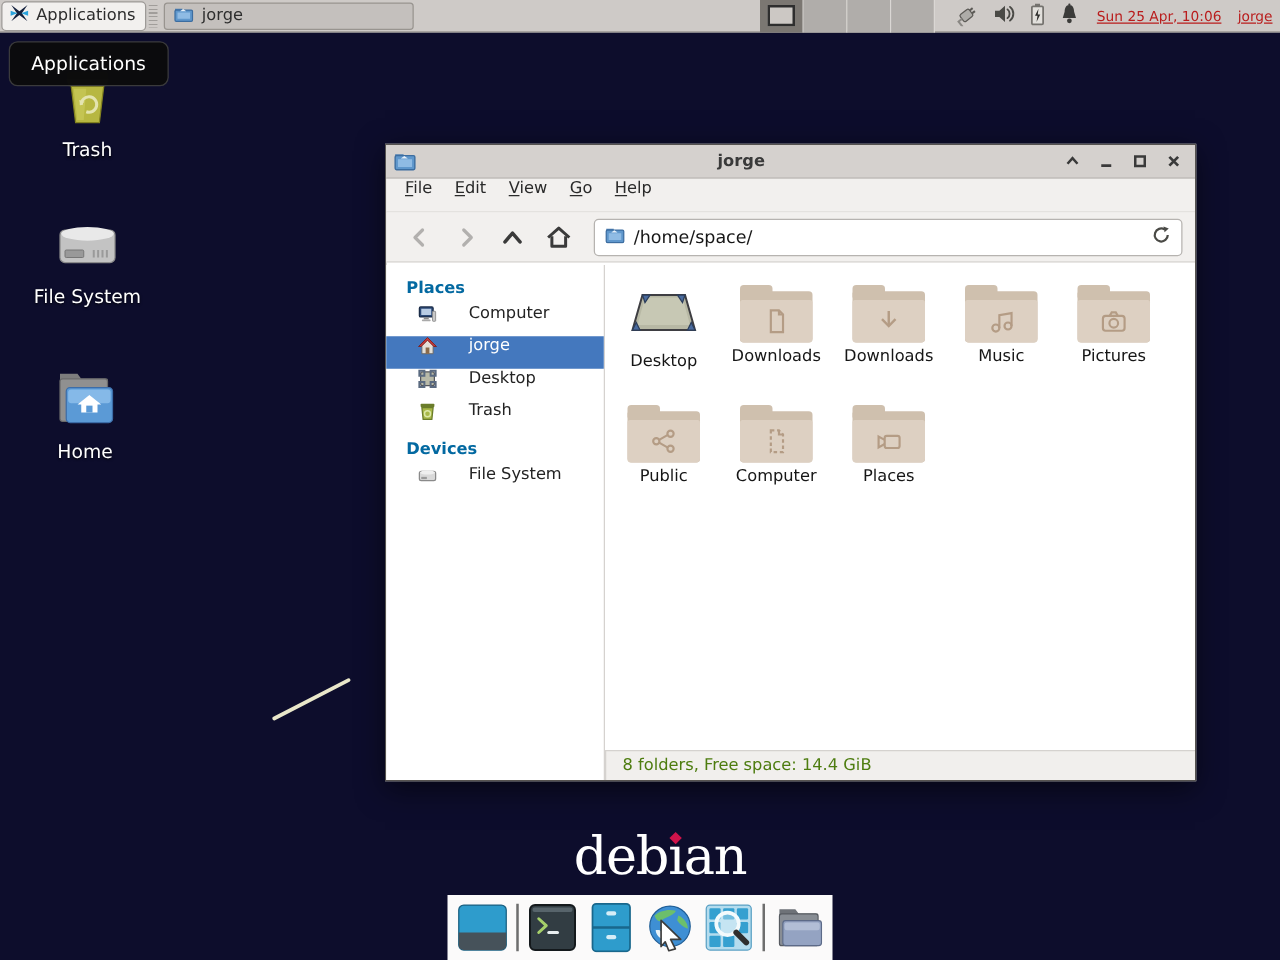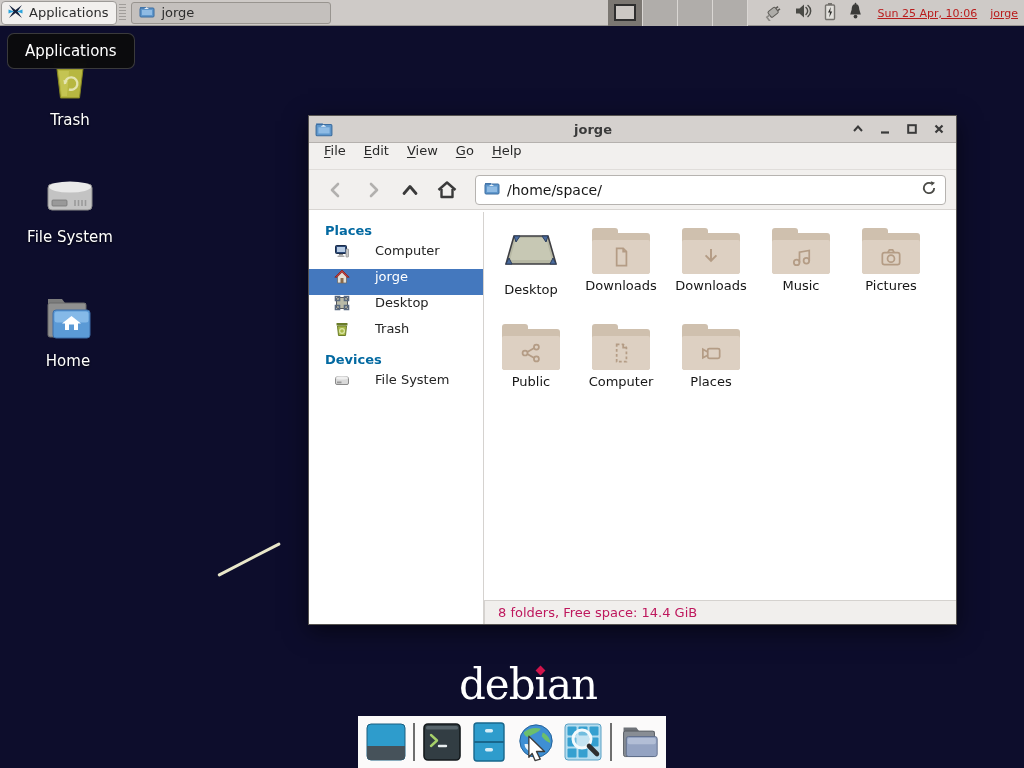--- a/index.html
+++ b/index.html
@@ -80,21 +80,21 @@
   .fcell .flbl { font-size:13px; color:#161616; }
   .folder48 { position:relative; width:58px; height:46px; margin-top:2px; }
   .folder48 .tab { position:absolute; left:0; top:0; width:26px; height:10px; background:#cfc0ae;
                    border-radius:3px 3px 0 0; }
   .folder48 .bdy { position:absolute; left:0; top:5px; width:58px; height:41px; background:#cfc0ae;
                    border-radius:2px 3px 3px 3px; }
   .folder48 .frnt { position:absolute; left:0; top:12px; width:58px; height:34px; background:#ddd0c2;
                     border-radius:2px 2px 3px 3px; display:flex; align-items:center; justify-content:center; }
   .statusbar { position:absolute; left:175px; right:0; bottom:0; height:24px; background:#f1efed;
                border-top:1px solid #d5d2cf; border-left:1px solid #d5d2cf;
-               display:flex; align-items:center; padding-left:13px; font-size:13px; color:#be185d; }
+               display:flex; align-items:center; padding-left:13px; font-size:13px; color:#4d7c0f; }
 
   
   .dock { position:absolute; left:358px; top:716px; width:308px; height:52px; background:#fbfafa;
           display:flex; align-items:center; justify-content:center; gap:7px; }
   .dock-sep { width:2px; height:38px; background:#6e6e6e; }
   .dock-ic { width:40px; height:40px; display:flex; align-items:center; justify-content:center; }
 </style>
 </head>
 <body>
 

